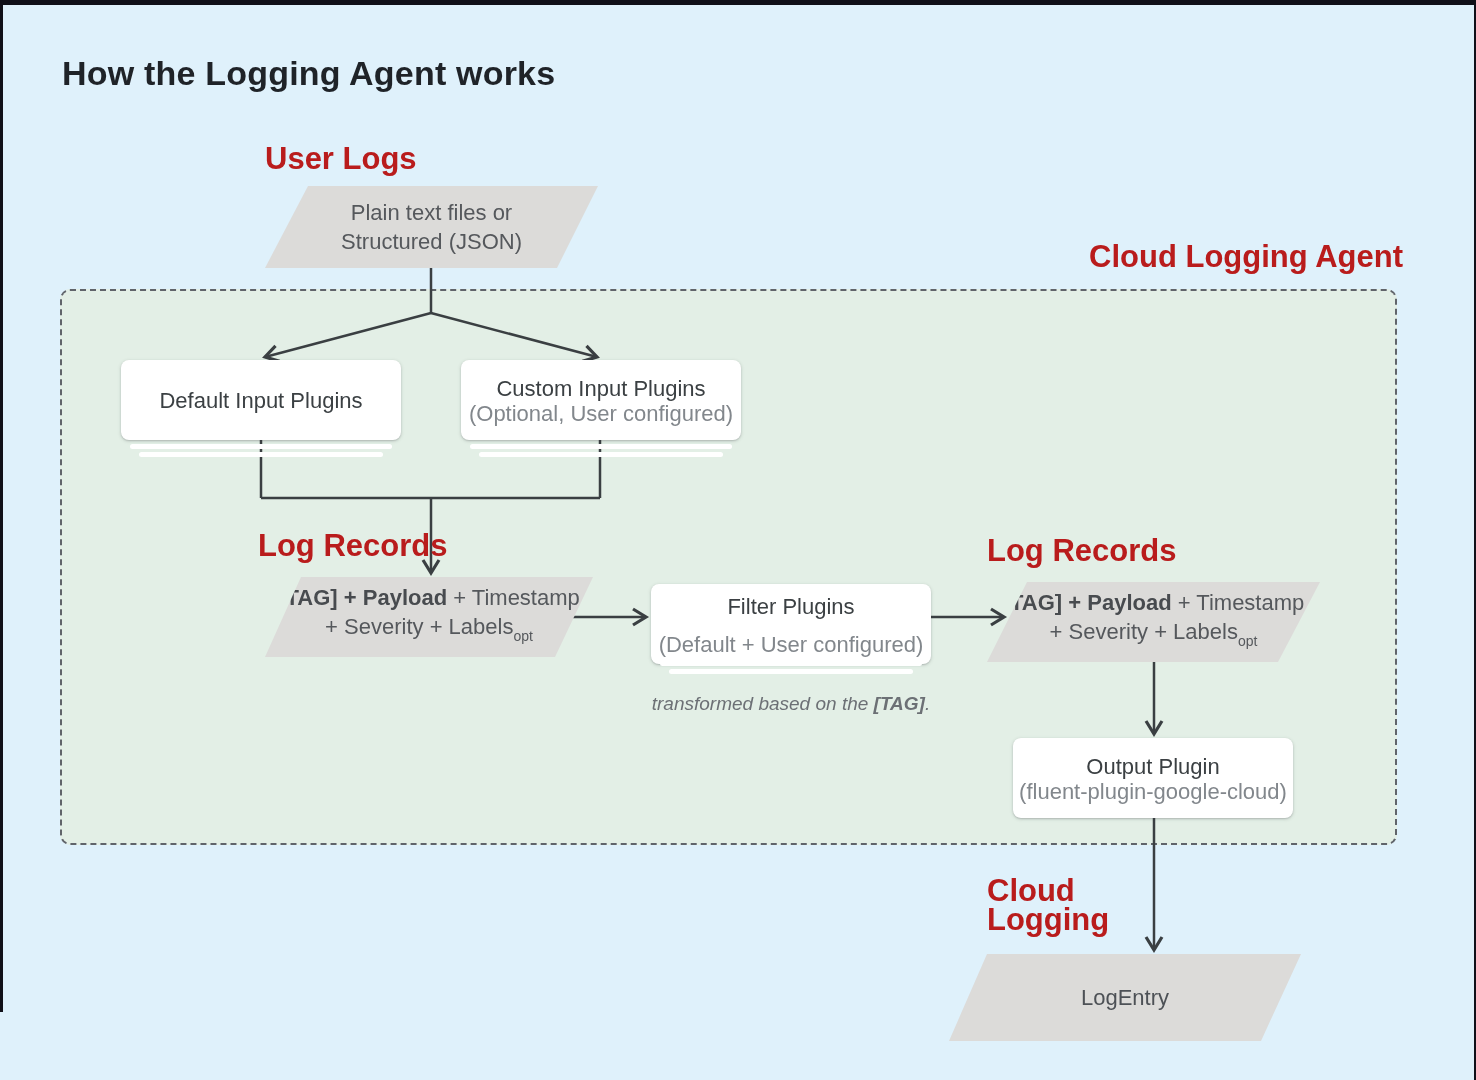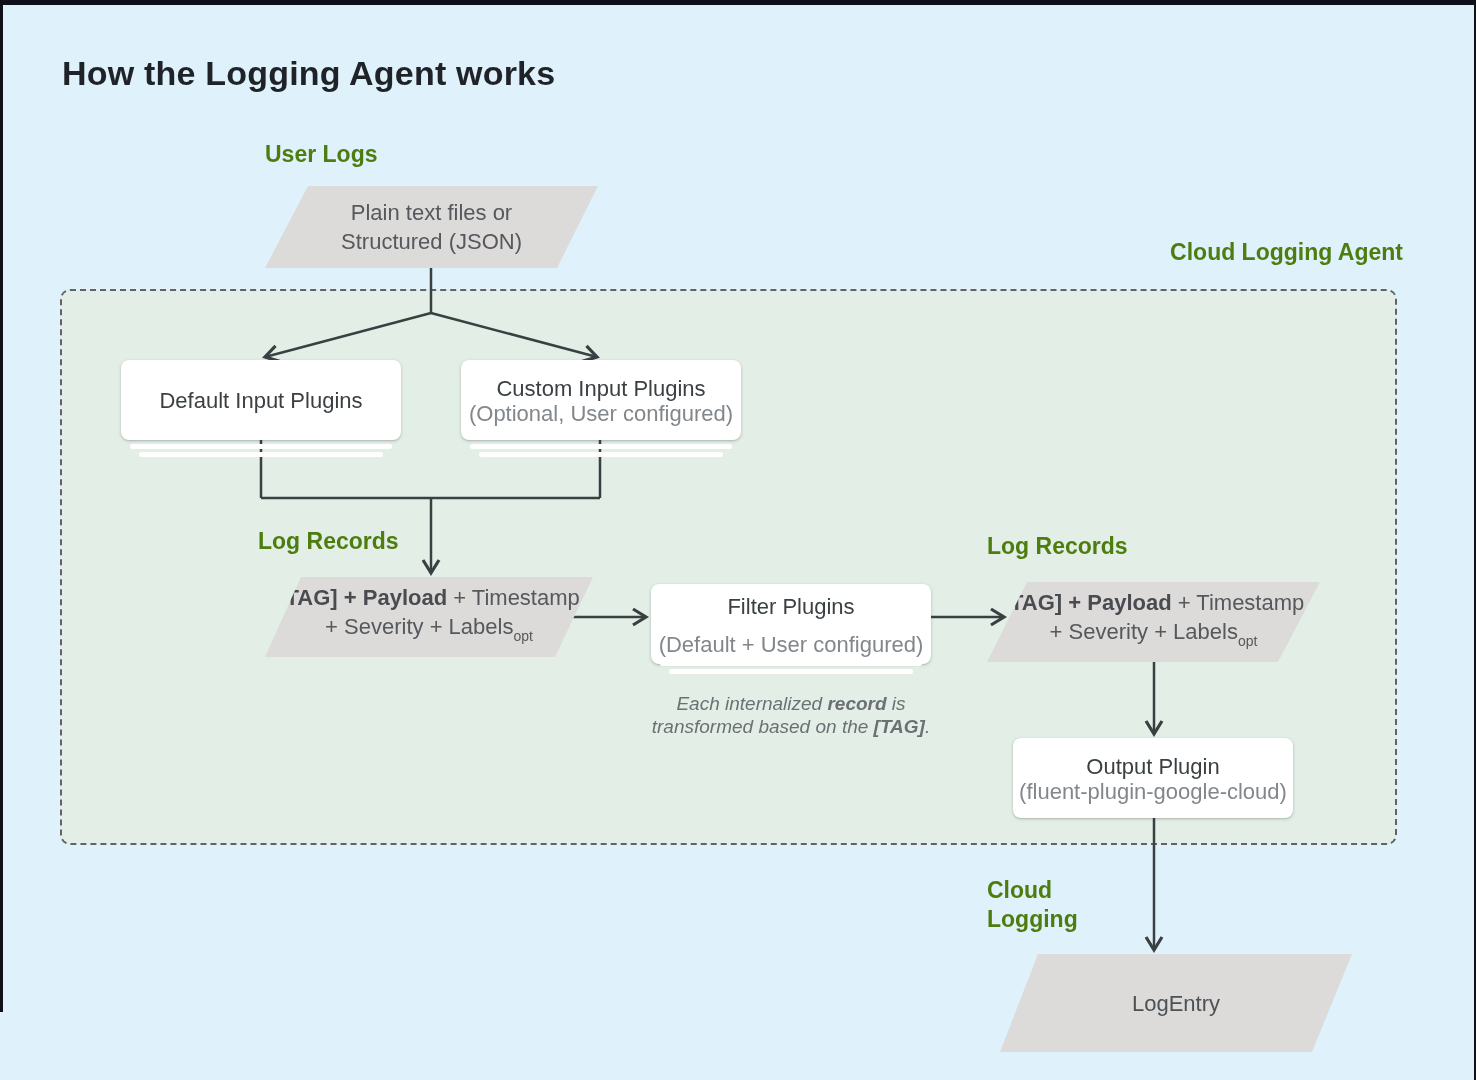--- a/index.html
+++ b/index.html
@@ -6,37 +6,37 @@
   body{font-family:"Liberation Sans", sans-serif; background:#c9d6dd;}
   .stage{position:relative;width:1476px;height:1080px;background:#dff1fb;overflow:hidden;}
 
   .edge{position:absolute;background:#101018;}
   .edge-top{left:0;top:0;width:1476px;height:5px;}
   .edge-left{left:0;top:0;width:3px;height:1012px;}
   .edge-right{right:0;top:0;width:2px;height:1080px;}
 
   .page-title{position:absolute;left:62px;top:54px;font-size:34px;font-weight:700;color:#1f2328;letter-spacing:.2px;}
 
-  .section-label{position:absolute;font-size:23px;font-weight:700;color:#4d7c0f;}
+  .section-label{position:absolute;font-size:31px;font-weight:700;color:#b91c1c;}
   .lbl-user-logs{left:265px;top:141px;}
   .lbl-agent{right:73px;top:239px;}
   .lbl-log-left{left:258px;top:528px;}
   .lbl-log-right{left:987px;top:533px;}
   .lbl-cloud-logging{left:987px;top:876px;line-height:29px;}
 
   .agent-box{position:absolute;left:60px;top:289px;width:1337px;height:556px;background:#e3efe6;border:2px dashed #60646a;border-radius:10px;box-sizing:border-box;}
 
   svg.wires{position:absolute;left:0;top:0;pointer-events:none;}
   .wire{stroke:#3a3f42;stroke-width:2.5;fill:none;}
 
   .para{position:absolute;background:#dcdbd9;display:flex;flex-direction:column;align-items:center;justify-content:center;text-align:left;color:#55585c;font-size:22px;line-height:29px;}
   .para-a{left:265px;top:186px;width:333px;height:82px;clip-path:polygon(43px 0,100% 0,calc(100% - 41px) 100%,0 100%);}
   .para-b{left:265px;top:577px;width:328px;height:80px;clip-path:polygon(36px 0,100% 0,calc(100% - 38px) 100%,0 100%);}
   .para-c{left:987px;top:582px;width:333px;height:80px;clip-path:polygon(40px 0,100% 0,calc(100% - 42px) 100%,0 100%);}
-  .para-entry{left:1000px;top:954px;width:352px;height:98px;clip-path:polygon(38px 0,100% 0,calc(100% - 40px) 100%,0 100%);}
+  .para-entry{left:949px;top:954px;width:352px;height:87px;clip-path:polygon(38px 0,100% 0,calc(100% - 40px) 100%,0 100%);}
   .para .b{font-weight:700;color:#484b4f;}
   .para .sub{font-size:14px;vertical-align:-7px;}
   .para-entry .entry-title{color:#4d5156;}
   .para-entry .entry-sub{font-size:20px;color:#96989b;line-height:26px;}
 
   .node{position:absolute;width:280px;height:80px;background:#ffffff;border-radius:8px;display:flex;flex-direction:column;align-items:center;justify-content:center;text-align:center;box-shadow:0 1px 2px rgba(60,64,67,.25),0 1px 4px rgba(60,64,67,.12);}
   .node .t{font-size:22px;color:#3b4043;line-height:27px;text-align:center;}
   .node .s{font-size:22px;color:#82878c;line-height:23px;}
   .node-default{left:121px;top:360px;}
   .node-custom{left:461px;top:360px;}
@@ -109,21 +109,20 @@
   </div>
 
   <div class="node node-filter">
     <div class="t">Filter Plugins</div>
     <div class="s">(Default + User configured)</div>
   </div>
   <div class="stackbar" style="left:660px;top:661px;width:262px;"></div>
   <div class="stackbar" style="left:669px;top:669px;width:244px;"></div>
 
   <div class="note">
-    <div><span>Each internalized </span><span class="b">record</span><span> is</span></div>
     <div><span>transformed based on the </span><span class="b">[TAG]</span><span>.</span></div>
   </div>
 
   <div class="para para-c">
     <div><span class="b">[TAG] + Payload</span><span> + Timestamp</span></div>
     <div><span>+ Severity + Labels</span><span class="sub">opt</span></div>
   </div>
 
   <div class="node node-output">
     <div class="t">Output Plugin</div>

